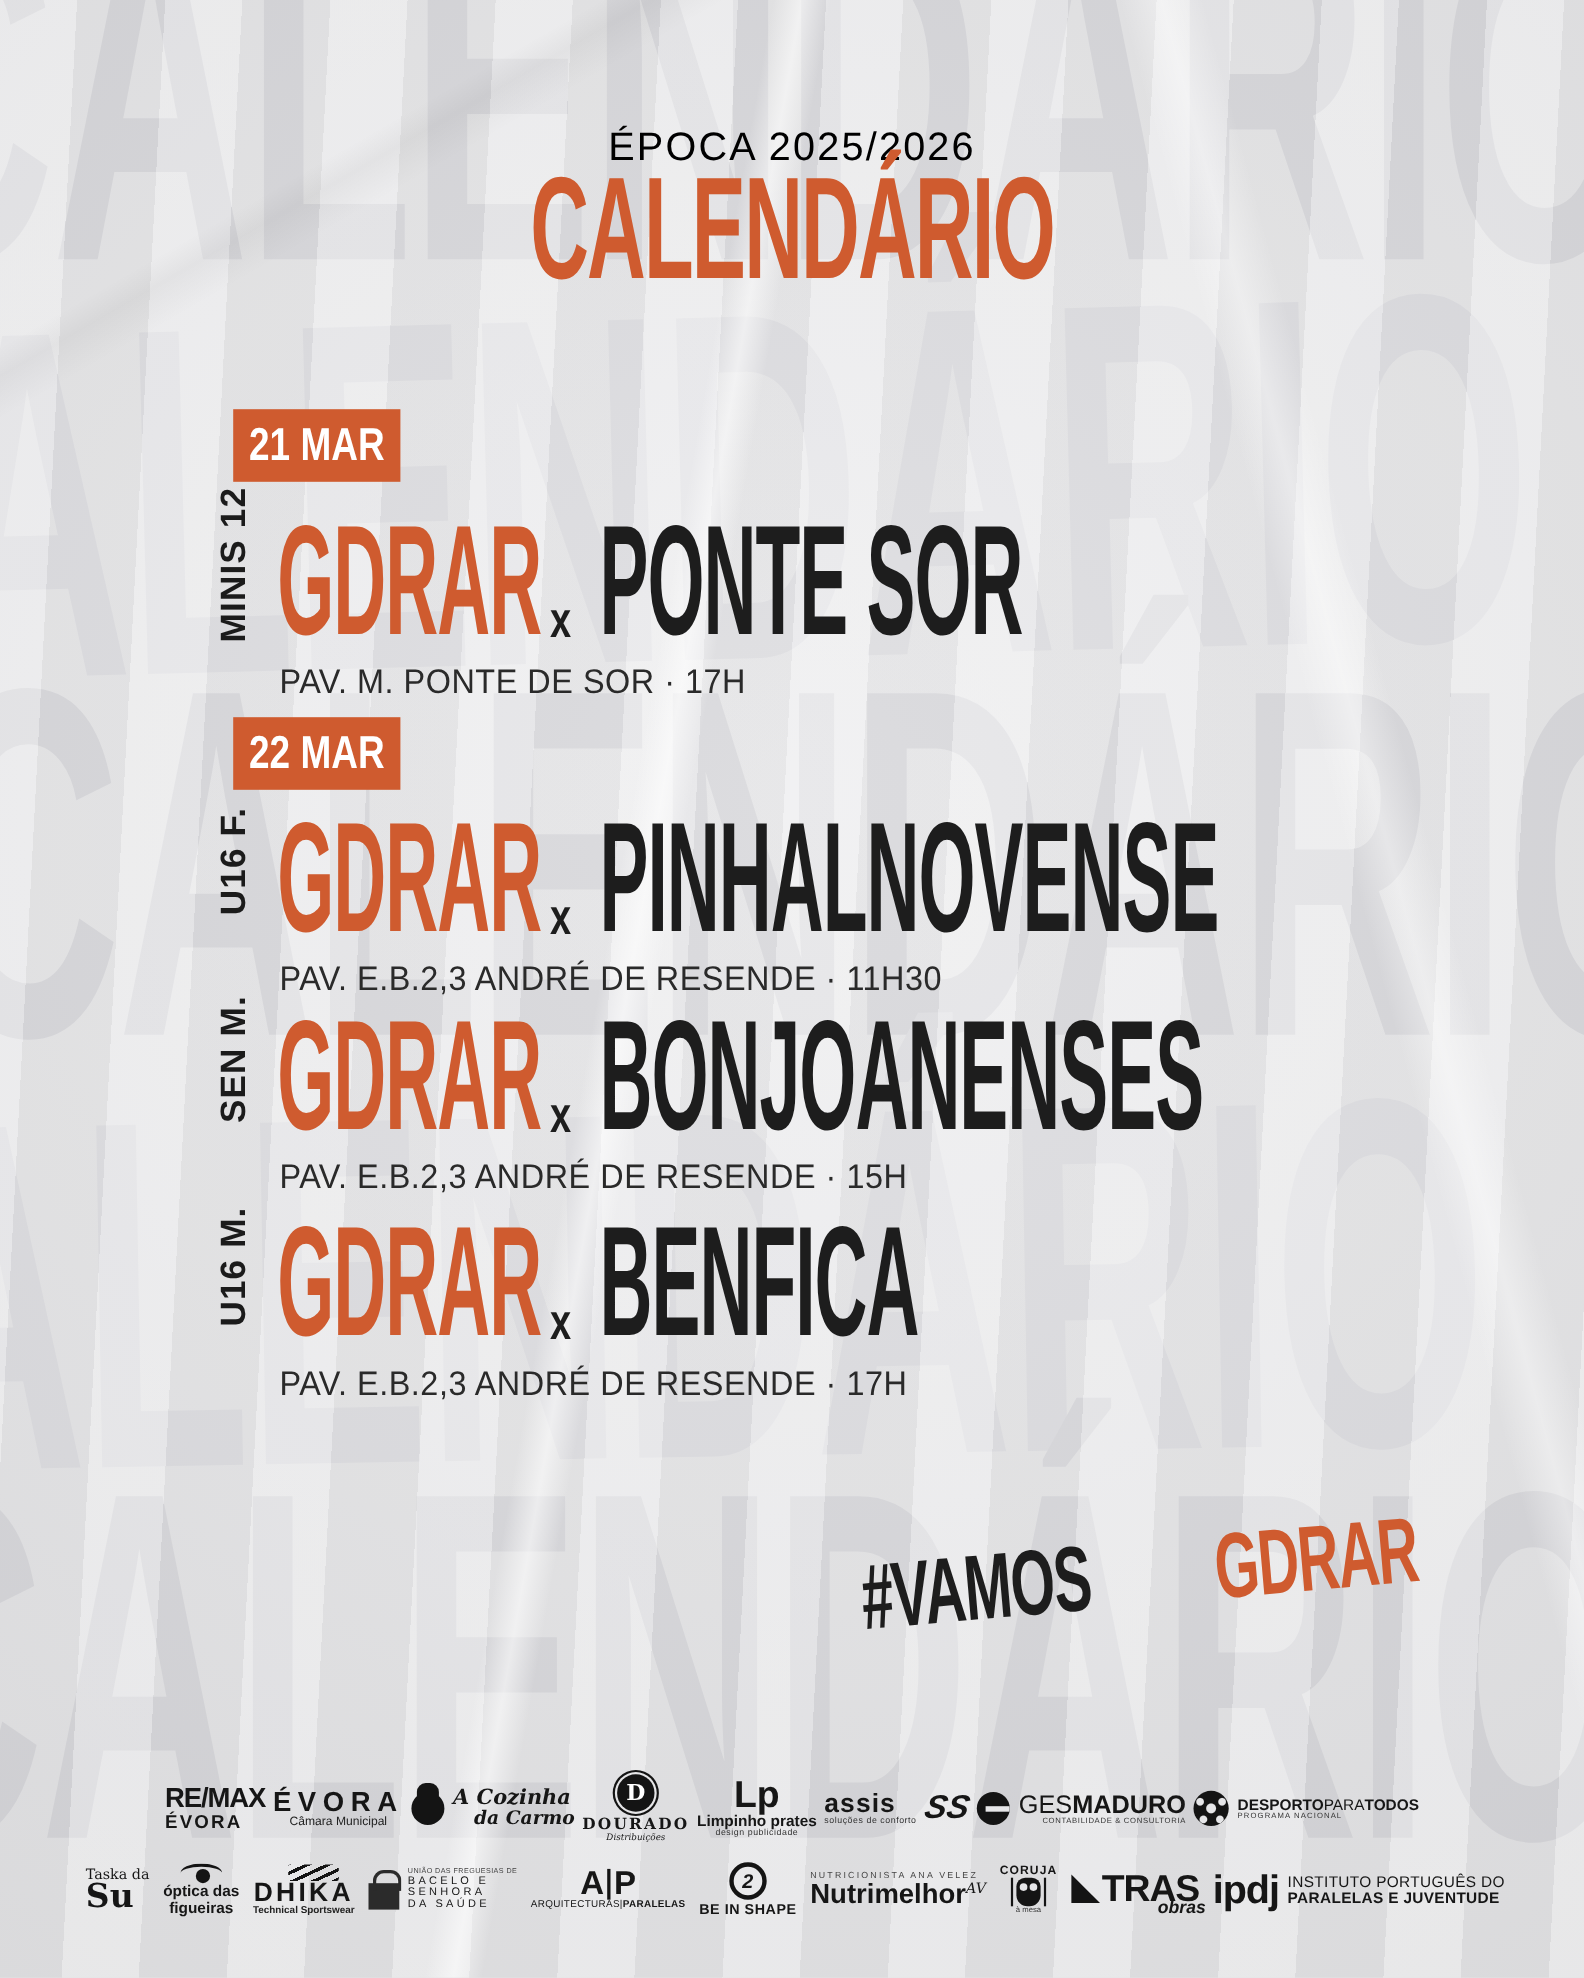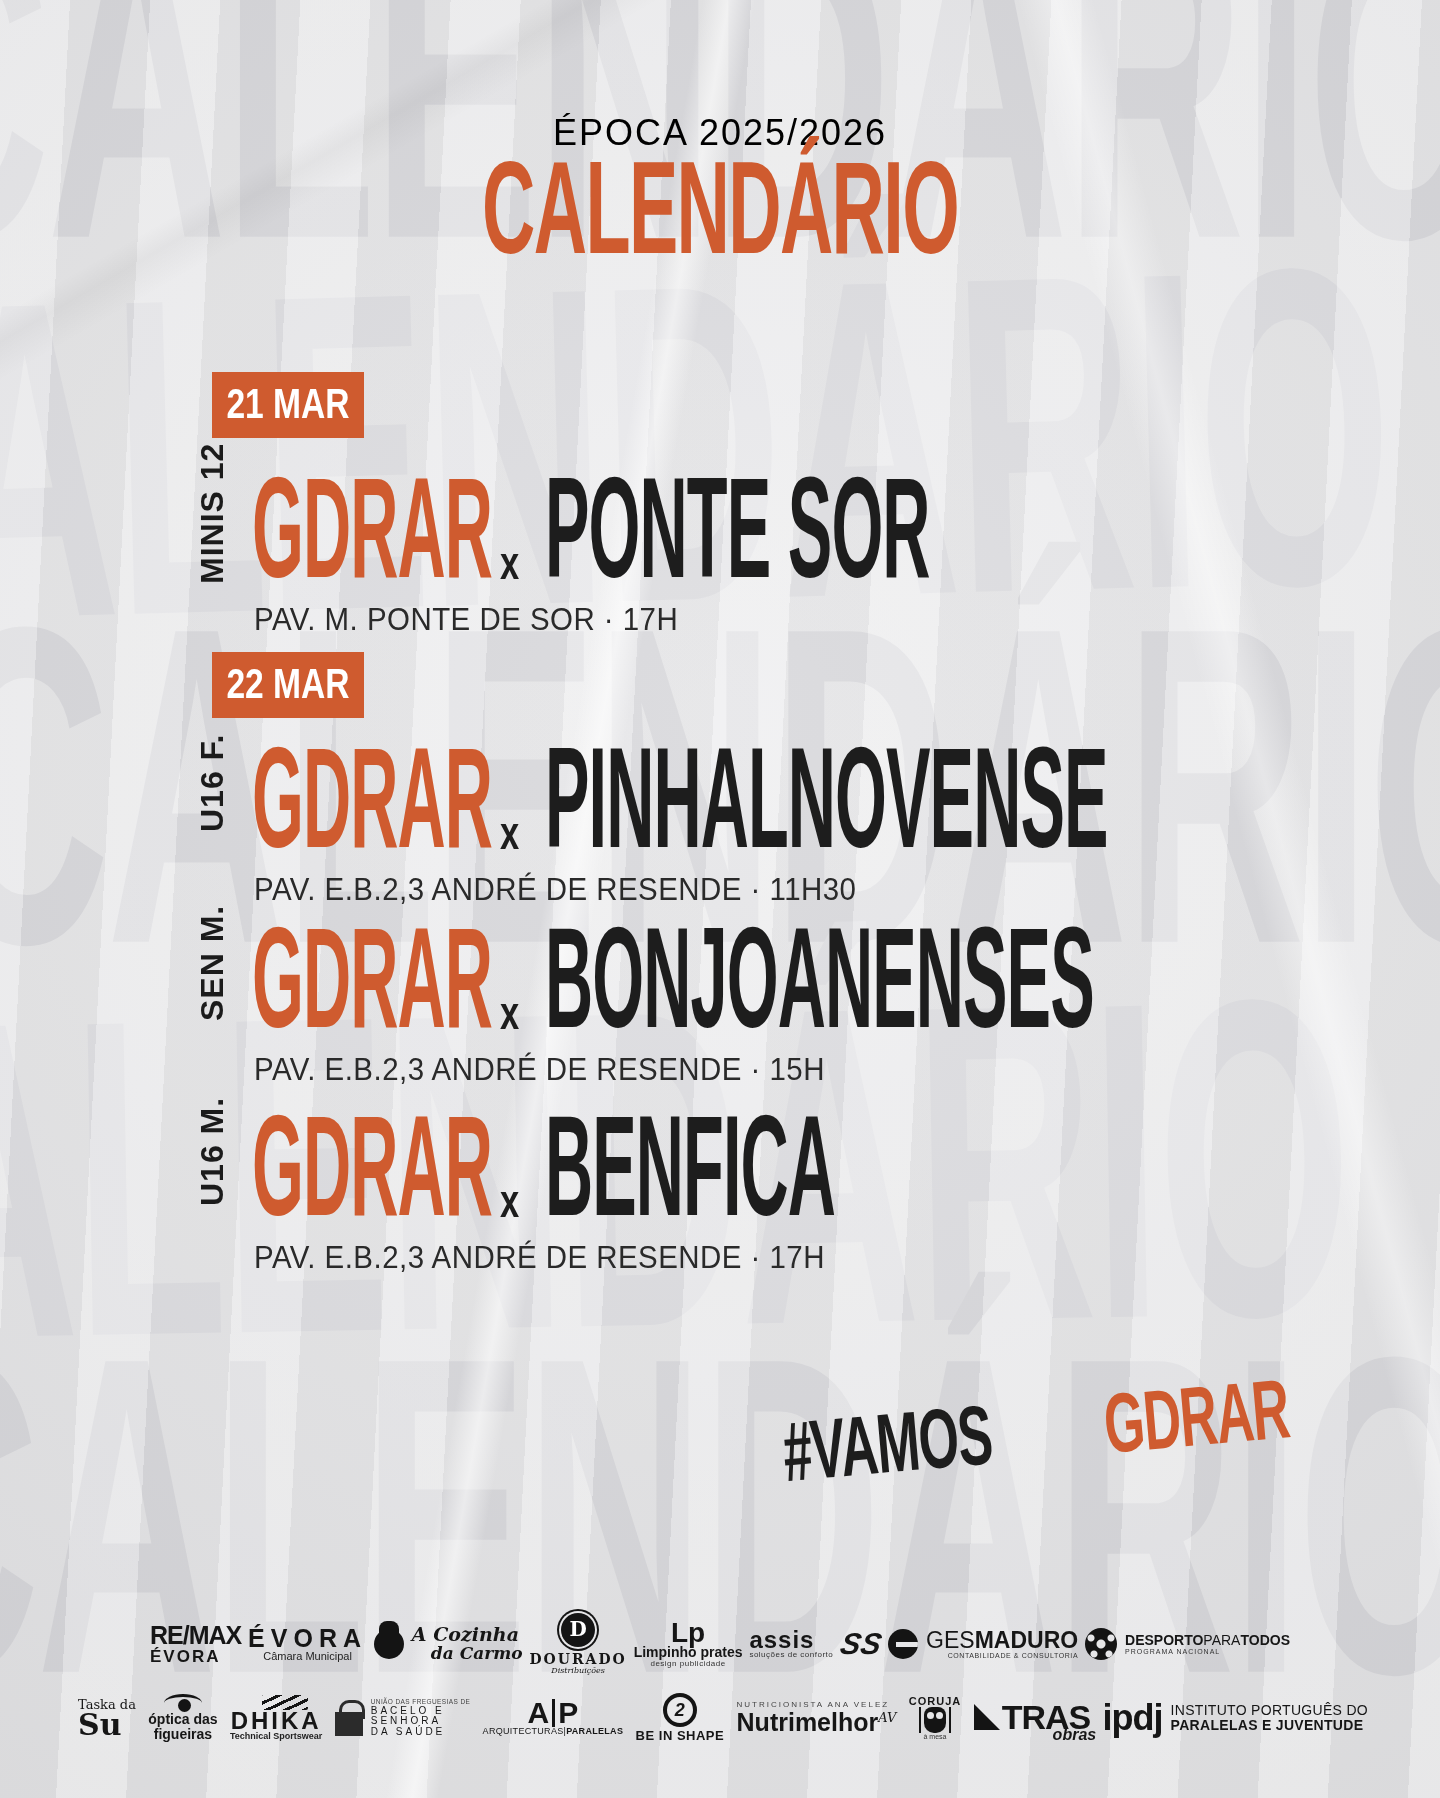--- a/index.html
+++ b/index.html
@@ -106,21 +106,21 @@
   
   .dourado-ring{
     width:34px;height:34px;border-radius:50%;background:#141414;color:#fff;
     display:flex;align-items:center;justify-content:center;
     font-family:"DejaVu Serif", serif;font-weight:700;font-size:20px;
     box-shadow:0 0 0 2px #e6e6e8, 0 0 0 4px #141414;
   }
   .dourado-1{font-family:"DejaVu Serif", serif;font-size:14px;letter-spacing:2px;font-weight:600;margin-top:5px;}
   .dourado-2{font-family:"DejaVu Serif", serif;font-style:italic;font-size:8px;}
   
-  .lp-mono{font-size:28px;font-weight:800;line-height:.9;}
+  .lp-mono{font-size:34px;font-weight:800;line-height:.9;}
   .limpinho-1{font-size:14px;font-weight:600;}
   
   .assis-1{font-size:24px;font-weight:600;letter-spacing:1px;line-height:.9;}
   .ss-swoosh{font-size:30px;font-weight:800;font-style:italic;transform:skewX(-12deg);line-height:.8;}
   
   .ges-icon{position:relative;width:30px;height:30px;border-radius:50%;background:#141414;overflow:hidden;}
   .ges-icon::before{content:"";position:absolute;top:13px;left:8px;width:22px;height:5px;background:#e6e6e8;}
   .ges-1{font-size:23px;letter-spacing:0;}
   .ges-1 .light{font-weight:400;}
   .ges-1 .bold{font-weight:800;}

